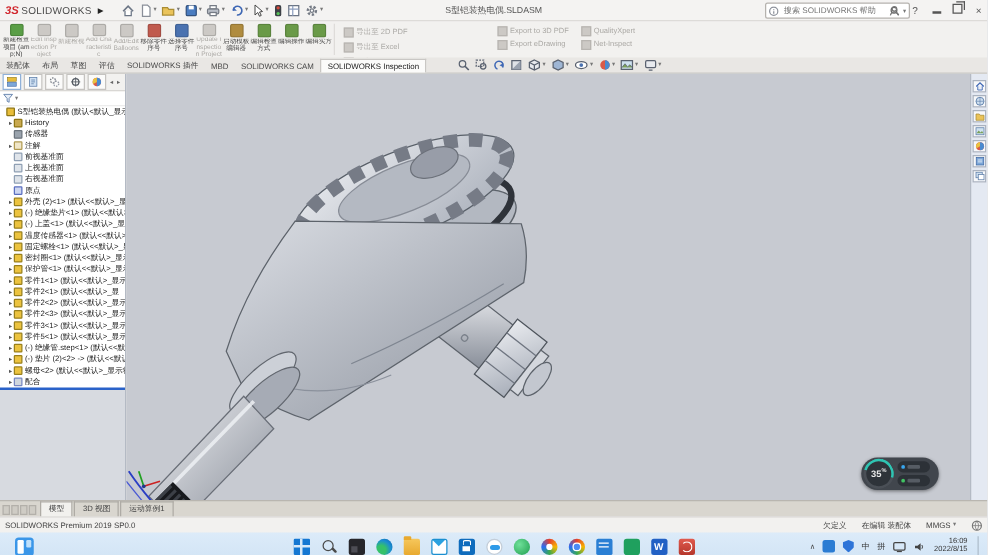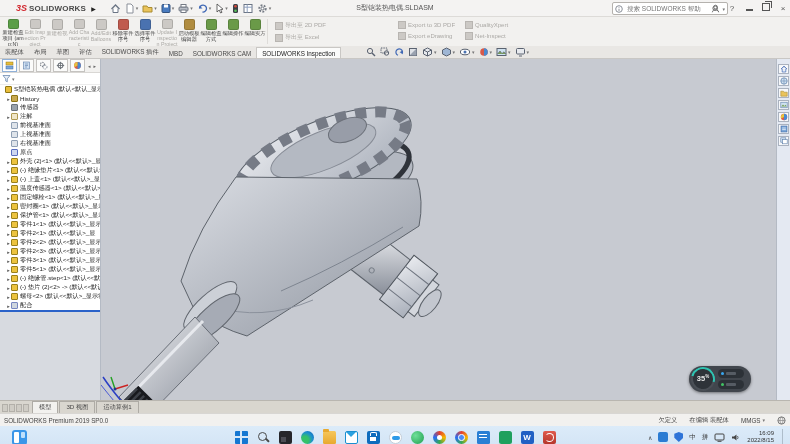--- a/index.html
+++ b/index.html
@@ -3,23 +3,23 @@
 <meta charset="utf-8">
 <style>
   html,body{margin:0;padding:0}
   .app{width:790px;height:444px;position:relative;overflow:hidden;background:#f0efed;
        font-family:"Liberation Sans","DejaVu Sans",sans-serif;color:#333;font-size:7px;
        -webkit-font-smoothing:antialiased}
   svg{display:block}
 
   
   .tbar{height:16px;background:#f4f3f2;border-bottom:1px solid #dddbd8;display:flex;align-items:center;position:relative}
-  .logo{display:flex;align-items:center;gap:2px;margin-left:16px}
+  .logo{display:flex;align-items:center;gap:2px;margin-left:4px}
   .logo .mark{color:#d1272e;font-weight:bold;font-style:italic;font-size:9px}
-  .logo .lname{font-weight:bold;color:#4a4a4a;font-size:8px;letter-spacing:.2px}
+  .logo .lname{font-weight:normal;color:#4a4a4a;font-size:8px;letter-spacing:.2px}
   .flyarrow{font-size:6px;color:#222;margin-left:3px}
   .qat{display:flex;align-items:center;gap:4px;margin-left:14px}
   .qbtn{display:flex;align-items:center;gap:1px}
   .car{font-size:5px;color:#777}
   .title{position:absolute;left:50%;transform:translateX(-50%);top:3px;font-size:7px;color:#555;white-space:nowrap}
   .srch{position:absolute;right:62px;top:2px;width:110px;height:11px;border:1px solid #b5b2ae;border-radius:2px;
         background:#fff;display:flex;align-items:center;padding:0 2px;gap:2px}
   .srch input{border:0;outline:0;flex:1;min-width:0;font-size:6.5px;color:#888;background:transparent;
         font-family:"Liberation Sans","DejaVu Sans",sans-serif}
   .titlebar-right{position:absolute;right:2px;top:0;height:16px;display:flex;align-items:center;gap:7px}

